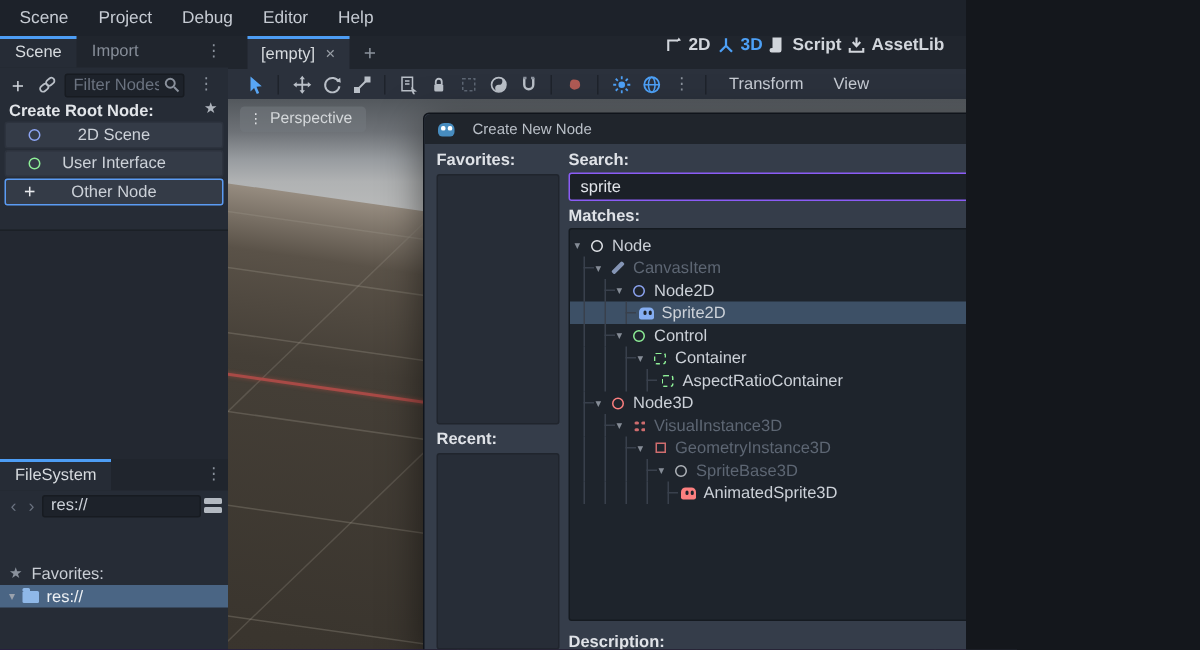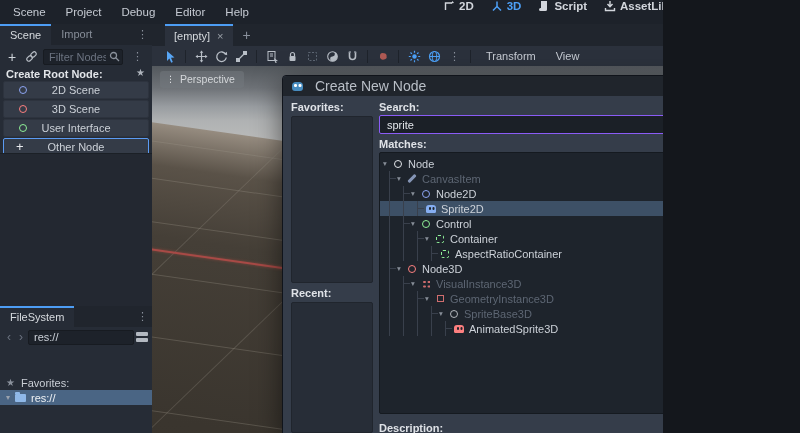--- a/index.html
+++ b/index.html
@@ -1,23 +1,23 @@
 <!DOCTYPE html>
 <html><head>
 <meta charset="utf-8">
 <style>
   html,body{margin:0;padding:0;background:#14171c;}
   #root{position:relative;width:644px;height:433px;overflow:hidden;background:#4c1d95;
         font-family:"Liberation Sans","DejaVu Sans",sans-serif;font-size:11px;color:#ccd1d8;
-        -webkit-user-select:none;user-select:none;padding-left:19px;}
+        -webkit-user-select:none;user-select:none;}
   
   .menubar{position:absolute;left:0;top:0;width:800px;height:24px;background:#1d222a;
            display:flex;align-items:center;gap:20px;padding-left:13px;box-sizing:border-box;z-index:5}
   .menu-item{color:#c6cbd3;font-size:11.5px;cursor:default}
-  .workspace{position:absolute;left:443px;top:0;height:24px;display:flex;gap:17px;align-items:flex-start;z-index:6}
+  .workspace{position:absolute;left:443px;top:12px;height:24px;display:flex;gap:4px;align-items:flex-end;z-index:6}
   .ws-item{display:flex;align-items:center;gap:4px;font-weight:bold;font-size:11.5px;color:#d2d6dc}
   .ws-item.active{color:#4da0f6}
   .ws-item svg{display:block}
   
   .dock{position:absolute;left:0;top:24px;width:152px;bottom:0;background:#262c36;z-index:5}
   .tabstrip{position:absolute;left:0;right:0;height:21px;background:#20252d;display:flex;align-items:stretch}
   .tab{padding:0 10px;line-height:21px;color:#868d98}
   .tab.active{background:#262c36;color:#d6dade;border-top:2px solid #4d9df4;line-height:19px}
   .dots{color:#8a919c;font-size:11px;line-height:21px;padding:0 4px;margin-left:auto}
   .scene-toolbar{position:absolute;top:21px;left:0;right:0;height:23px;display:flex;align-items:center;
@@ -111,21 +111,21 @@
   .axis-y{position:absolute;left:557px;top:0;width:2px;height:12px;background:#4f9e52}
   .persp-btn{position:absolute;left:8px;top:5px;display:flex;align-items:center;gap:5px;padding:2px 9px 3px 6px;
              background:rgba(115,120,126,.55);border-radius:3px;color:#d4d7da;font-size:10.5px;z-index:2}
   .persp-btn .dots{margin:0;padding:0;line-height:normal;color:#e2e4e7;font-size:9px}
   
   .dialog{position:absolute;left:282px;top:75px;width:508px;height:359px;background:#353d4a;
           border:1px solid #10141b;border-radius:4px 4px 0 0;box-shadow:0 8px 28px rgba(0,0,0,.55);
           z-index:20;overflow:hidden;box-sizing:border-box}
   .dlg-title{height:20px;background:#20252c;display:flex;align-items:center;gap:7px;padding:0 11px 0 9px;
              border-radius:4px 4px 0 0}
-  .dlg-title .t{font-size:14px;color:#b9bfc7}
+  .dlg-title .t{font-size:10px;color:#b9bfc7}
   .dlg-ctrl{margin-left:auto;display:flex;gap:17px;color:#99a0a9;font-size:10px}
   .dlg-body{position:absolute;top:20px;left:0;right:0;bottom:0}
   .dlg-label{position:absolute;font-weight:bold;color:#dfe2e7}
   .box{position:absolute;background:#272d37;border:1px solid #20252d;border-radius:2px}
   .search-row{position:absolute;left:96px;right:6px;top:19px;height:19px;display:flex;gap:4px}
   .search-wrap{position:relative;flex:1}
   .search-wrap input{width:100%;height:100%;box-sizing:border-box;background:#1b2027;border:1px solid #8b5cf6;
        border-radius:2px;color:#e2e5ea;font:11px "Liberation Sans",sans-serif;padding:0 20px 0 7px;outline:none}
   .search-clear{position:absolute;right:6px;top:2px;color:#8a919c;font-size:12px}
   .star-btn{width:18px;height:19px;background:#272d37;border:1px solid #20252d;border-radius:2px;color:#e6e9ed;
@@ -324,24 +324,20 @@
       <span class="dots" style="margin:0">⋮</span>
     </div>
     <div class="create-header">Create Root Node:</div>
     <span class="header-star">★</span>
     <div class="root-opts">
       <div class="root-btn">
         <span class="ticon ic-node2d"></span>
         <span>2D Scene</span>
       </div>
       <div class="root-btn">
-        <span class="ticon ic-node3d"></span>
-        <span>3D Scene</span>
-      </div>
-      <div class="root-btn">
         <span class="ticon ic-control"></span>
         <span>User Interface</span>
       </div>
       <div class="root-btn focused">
         <span class="plusg">+</span>
         <span>Other Node</span>
       </div>
     </div>
     <div class="scene-empty"></div>
 

